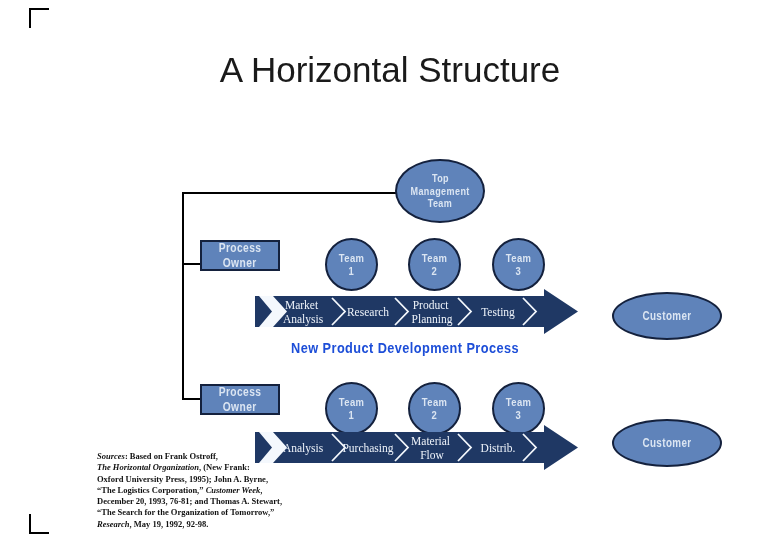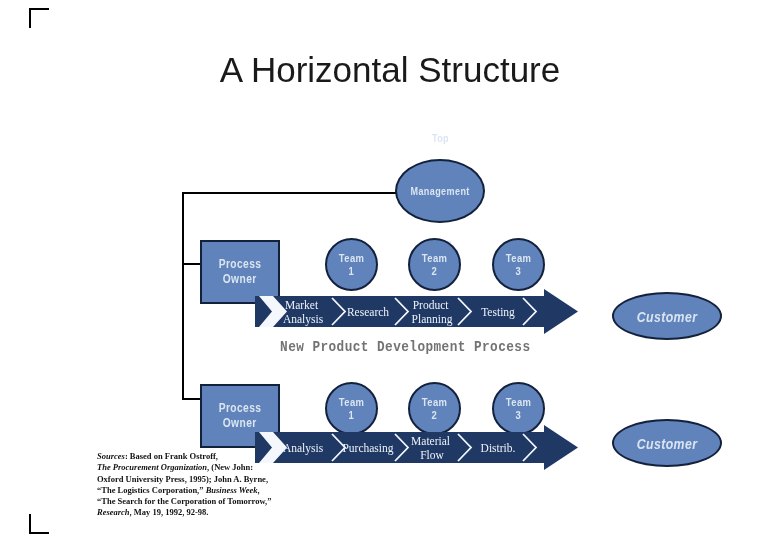--- a/index.html
+++ b/index.html
@@ -27,35 +27,35 @@
 
   
   .shape{
     background:#5f83ba;border:2px solid #14213d;box-sizing:border-box;
     display:flex;flex-direction:column;align-items:center;justify-content:center;
     color:#dbe5f2;font-weight:bold;text-align:center;
   }
   .ellipse{border-radius:50%;}
   .cond{display:inline-block;transform:scaleX(0.82);transform-origin:50% 50%;letter-spacing:0.5px;white-space:nowrap;}
 
-  .top-oval{left:395px;top:159px;width:90px;height:64px;font-size:11px;line-height:12.5px;gap:40px;}
-  .po-box{width:80px;height:64px;font-size:12.5px;line-height:15px;}
+  .top-oval{left:395px;top:159px;width:90px;height:64px;font-size:11px;line-height:12.5px;}
+  .po-box{width:80px;height:31px;font-size:12.5px;line-height:15px;}
   .team-circle{width:53px;height:53px;font-size:11.5px;line-height:13px;}
-  .customer-oval{width:110px;height:48px;font-size:15px;font-style:italic;}
+  .customer-oval{width:110px;height:48px;font-size:12px;}
 
   
   .proc-arrow{position:absolute;}
   .proc-arrow .body{fill:#1f3864;}
   .proc-arrow .tail{fill:#f4f8fd;}
   .proc-arrow .sep{fill:none;stroke:#f4f8fd;stroke-width:1.8;}
   .proc-arrow text{font-family:"Liberation Serif",serif;font-size:11.5px;fill:#eef3fa;text-anchor:middle;}
 
   .proc-label{
-    width:300px;text-align:center;color:#737373;
-    font-size:15px;font-weight:bold;font-family:Liberation Mono, monospace;
+    width:300px;text-align:center;color:#1d4ed8;
+    font-size:15px;font-weight:bold;
   }
 
   
   .source-note{
     left:97px;top:451px;width:215px;
     font-family:"Liberation Serif",serif;font-size:8.5px;line-height:11.3px;color:#111;
   }
   .source-note .it{font-style:italic;}
 </style>
 </head>
@@ -168,20 +168,21 @@
     </text>
   </svg>
 
 
   <div class="abs shape ellipse customer-oval" style="left:612px;top:419px;">
     <span class="cond">Customer</span>
   </div>
 
   <div class="abs source-note">
       <div><span class="it">Sources</span><span>: Based on Frank Ostroff,</span></div>
-      <div><span class="it">The Procurement Organization</span><span>, (New John:</span></div>
+      <div><span class="it">The Horizontal Organization</span><span>, (New Frank:</span></div>
       <div><span>Oxford University Press, 1995); John A. Byrne,</span></div>
-      <div><span>“The Logistics Corporation,” </span><span class="it">Business Week</span><span>,</span></div>
-      <div><span>“The Search for the Corporation of Tomorrow,”</span></div>
+      <div><span>“The Logistics Corporation,” </span><span class="it">Customer Week</span><span>,</span></div>
+      <div><span>December 20, 1993, 76-81; and Thomas A. Stewart,</span></div>
+      <div><span>“The Search for the Organization of Tomorrow,”</span></div>
       <div><span class="it">Research</span><span>, May 19, 1992, 92-98.</span></div>
     </div>
 
 </div>
 
 </body></html>

